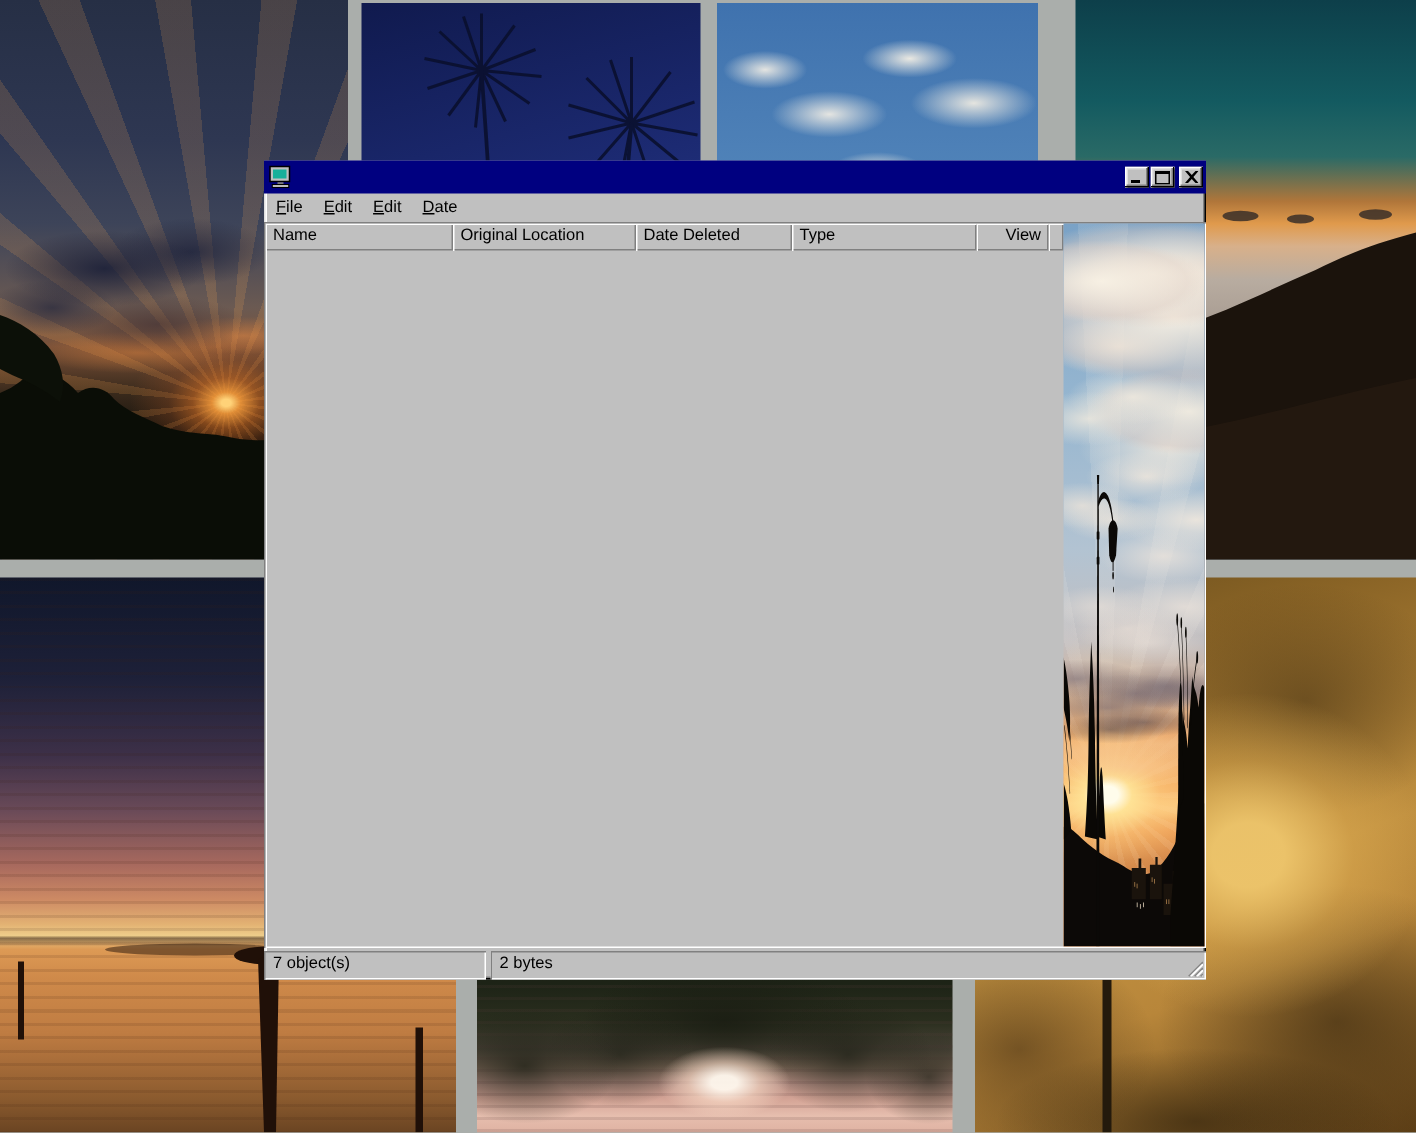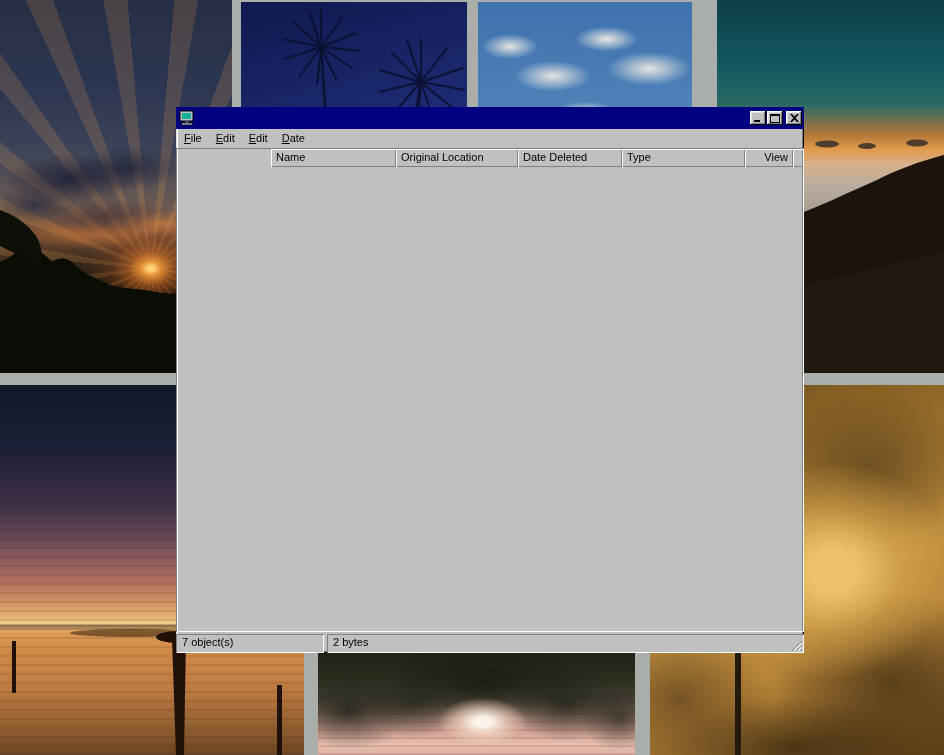--- a/index.html
+++ b/index.html
@@ -82,22 +82,22 @@
   .winbtn { width:16px; height:14px; background:#c0c0c0; margin-left:1px; flex:0 0 auto;
     box-shadow: inset -1px -1px 0 #000, inset 1px 1px 0 #fff, inset -2px -2px 0 #808080, inset 2px 2px 0 #dfdfdf;
     display:flex; align-items:center; justify-content:center; }
   .winbtn.close { margin-left:3px; }
   .winbtn svg { display:block; }
 
   .menubar { height:19px; display:flex; align-items:center; padding-left:1px; flex:0 0 auto; }
   .menu-item { display:inline-block; font-size:11px; color:#000; padding:2px 7px 3px 7px; }
   .menu-item::first-letter { text-decoration:underline; }
 
-  .client { flex:1 1 auto; display:flex; flex-direction:column; min-height:0;
-    box-shadow: inset 1px 1px 0 #808080, inset -1px -1px 0 #fff; padding:1px;align-items:flex-end; }
+  .client { flex:1 1 auto; display:flex; flex-direction:row; min-height:0;
+    box-shadow: inset 1px 1px 0 #808080, inset -1px -1px 0 #fff; padding:1px; }
 
   .lvheader { height:18px; display:flex; flex:0 0 auto; background:#c0c0c0; }
   .hcell { background:#c0c0c0; font-size:11px; color:#000; padding:2px 5px 0 5px; white-space:nowrap; overflow:hidden;
     box-shadow: inset 1px 1px 0 #fff, inset -1px -1px 0 #808080; }
   .hcell.c0 { width:125px; } .hcell.c1 { width:122px; } .hcell.c2 { width:104px; }
   .hcell.c3 { width:123px; } .hcell.c4 { width:48px; text-align:right; } .hcell.c5 { flex:1 1 auto; }
 
   
   .photo { flex:1 1 auto; position:relative; overflow:hidden;
     background:linear-gradient(180deg,#7aa2c6 0%,#96b6d0 25%,#b2c3d2 45%,#c3bfc0 58%,#d4af92 66%,#e59e63 72%,#f2af68 78%,#f6c47d 81%,#e89a55 84%,#c97f45 88%,#b06a35 100%); }

